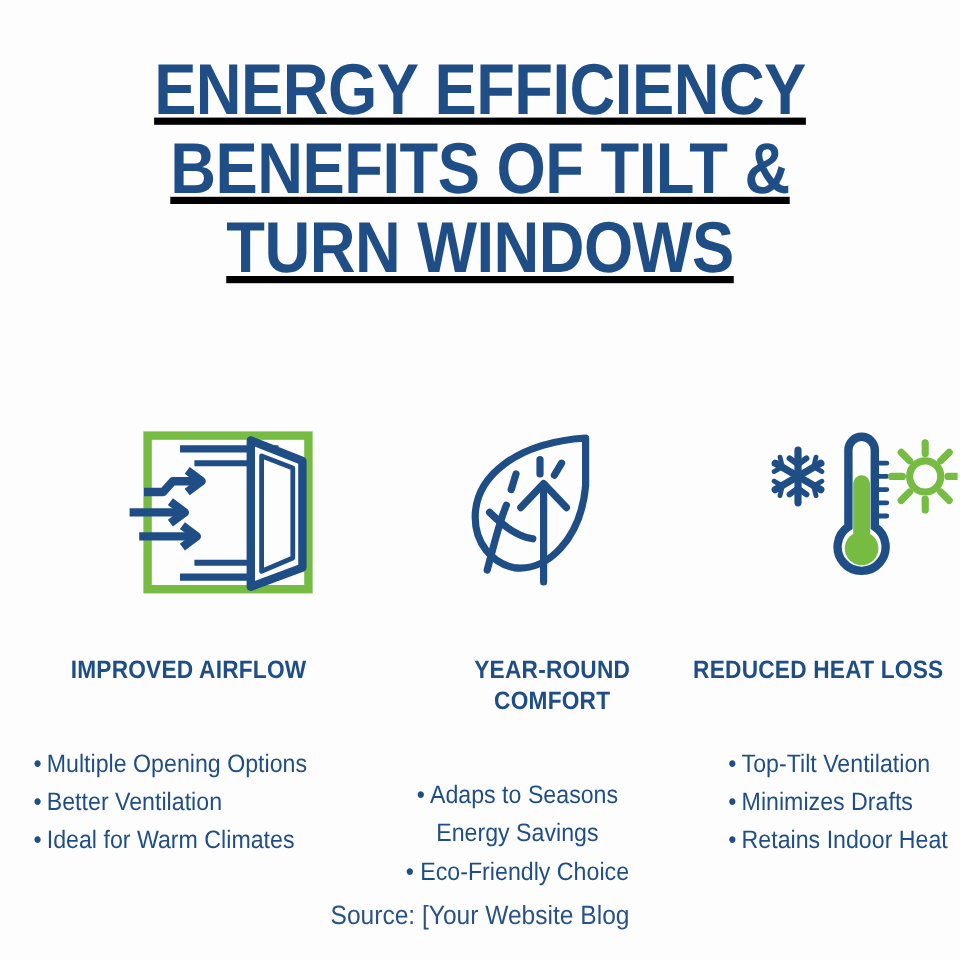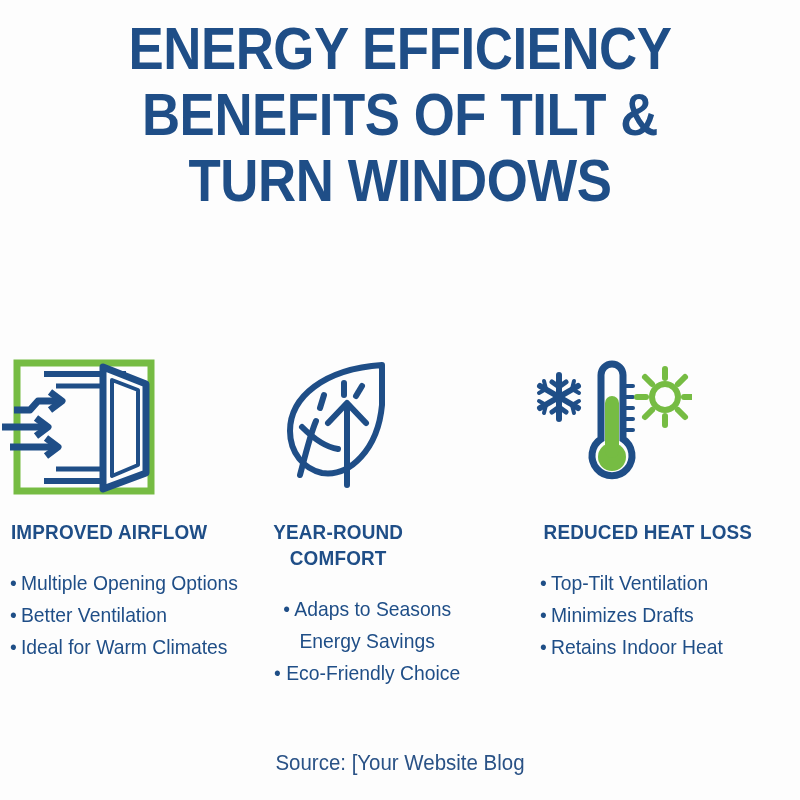--- a/index.html
+++ b/index.html
@@ -11,22 +11,23 @@
     height: 800px;
     background: #fdfdfd;
     font-family: "Liberation Sans", sans-serif;
     overflow: hidden;
     position: relative;
   }
 
   
   .title-block {
     width: 100%;
-    padding-top: 16px;
-    text-align: center;
+    padding-top: 42px;
+    text-align: center;
+    text-decoration: underline;
   }
   .title-line {
     display: block;
     color: #1f4e87;
     font-family: "Liberation Sans Narrow", "Liberation Sans", sans-serif;
     font-weight: 700;
     font-size: 60px;
     line-height: 66px;
     letter-spacing: -0.5px;
     transform: scaleX(0.88);
@@ -41,21 +42,22 @@
     left: 0;
     width: 800px;
     display: flex;
     flex-direction: row;
     align-items: flex-start;
   }
   .col {
     width: 266px;
     display: flex;
     flex-direction: column;
-    align-items: flex-start;
+    align-items: flex-end;
+    gap: 27px;
   }
 
   .icon-wrap {
     height: 160px;
     display: flex;
     align-items: center;
     justify-content: center;
   }
 
   .col-heading {

